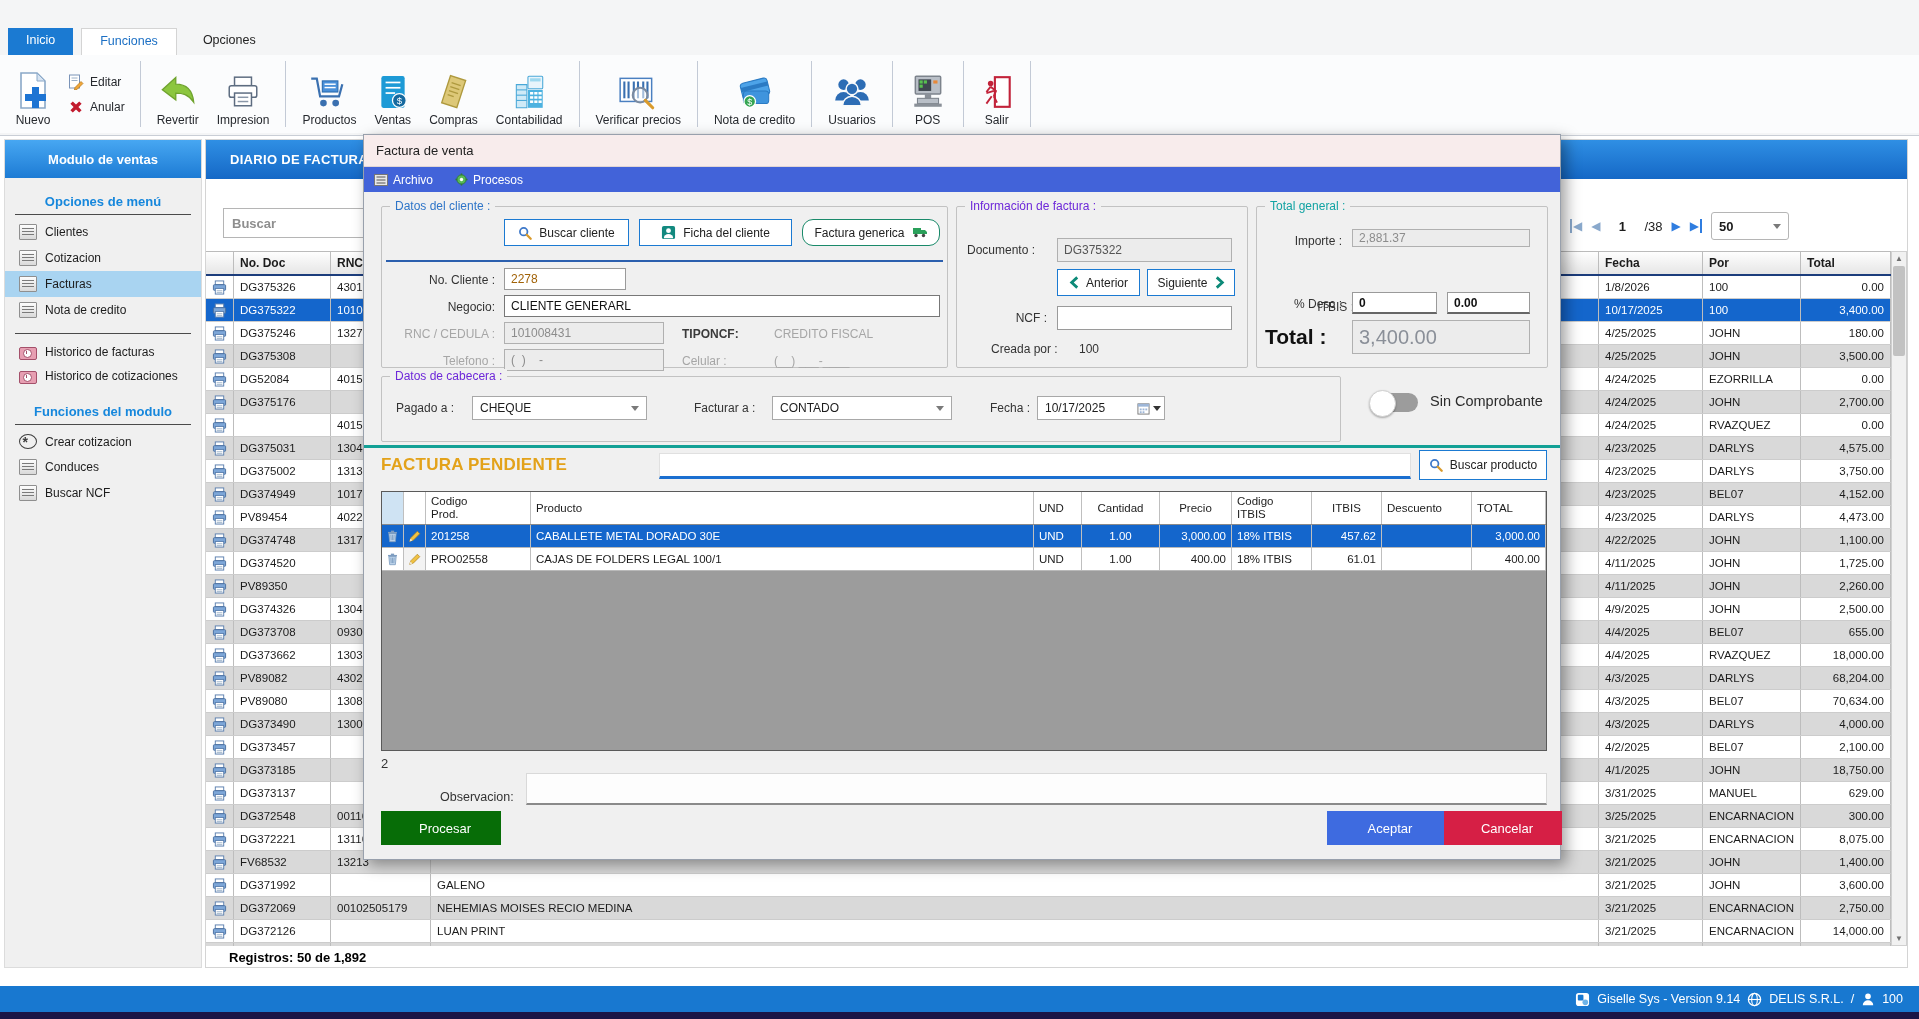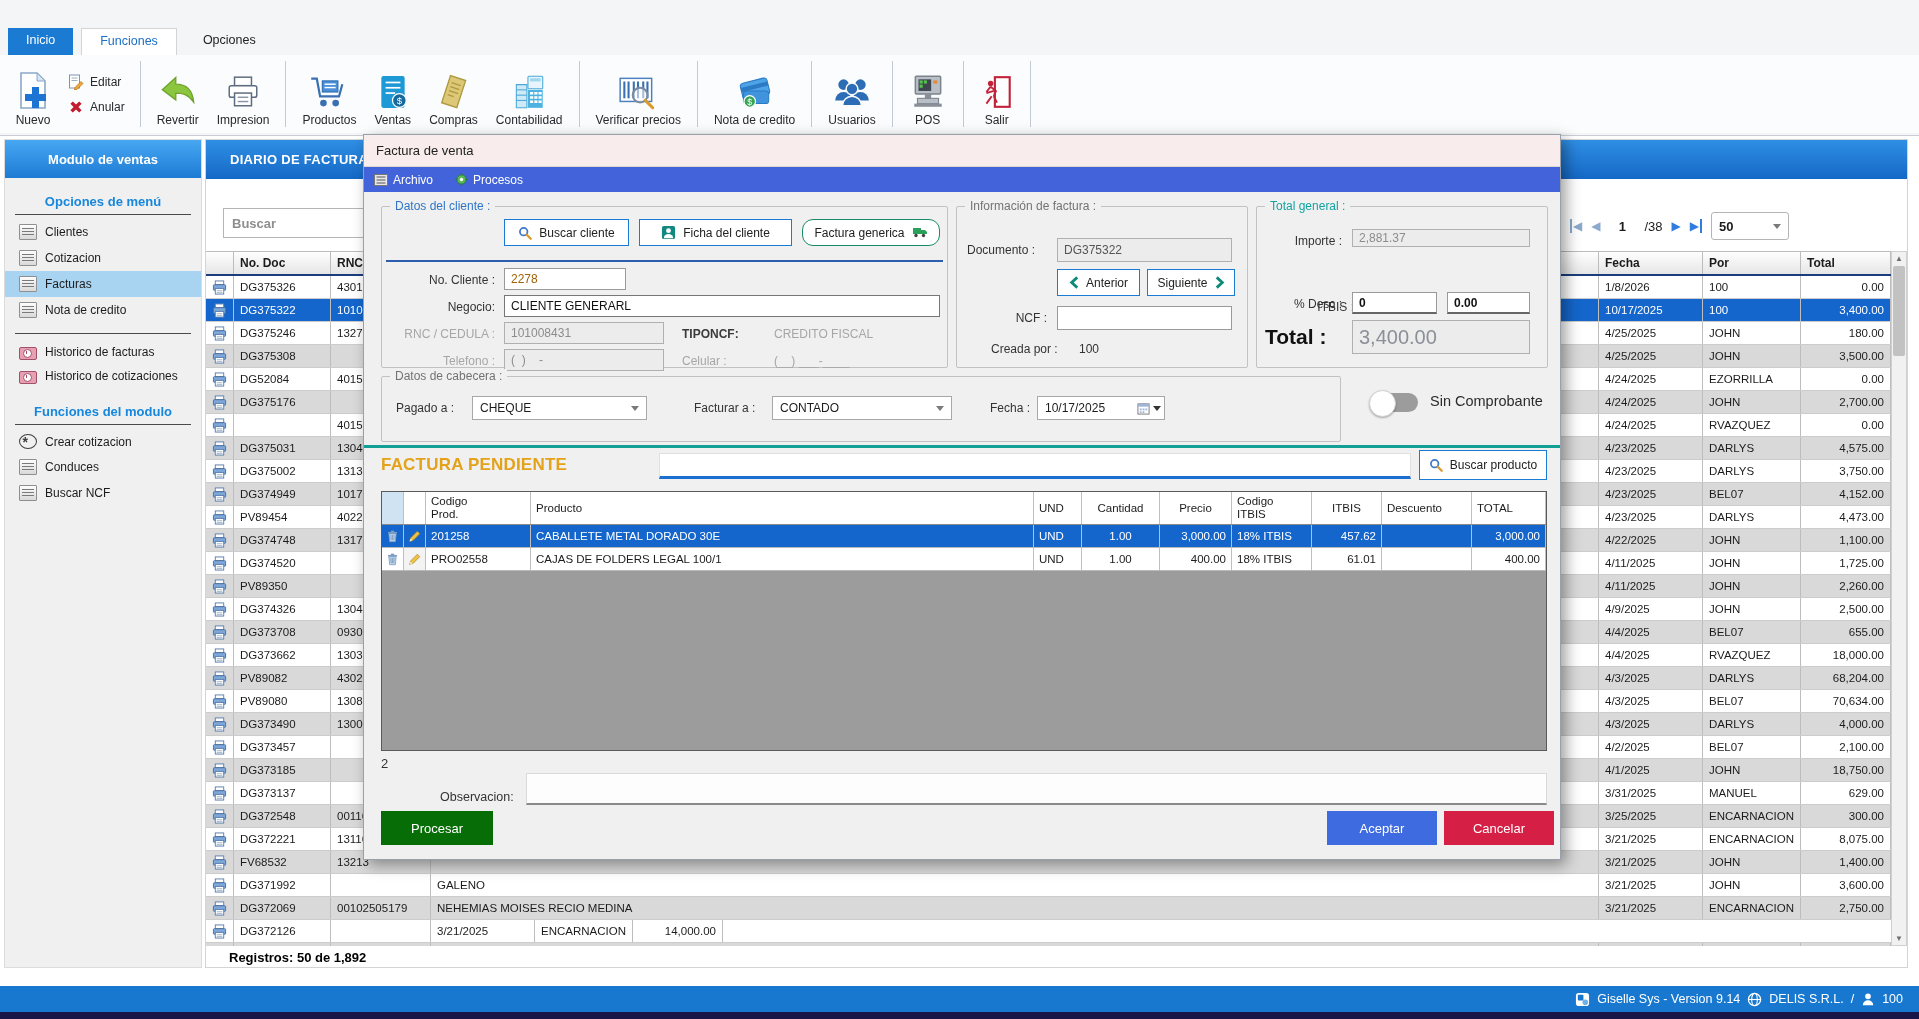--- a/index.html
+++ b/index.html
@@ -74,21 +74,21 @@
   
   #dialog{position:absolute;left:363px;top:134px;width:1196px;height:724px;background:#f0f0f0;border:1px solid #98a0ac;
           box-shadow:5px 5px 14px rgba(0,0,0,.38);z-index:10;}
   .d-title{height:31px;background:#f8ecec;font-size:13px;line-height:31px;padding-left:12px;color:#222;border-bottom:1px solid #e0d5d5;}
   .d-menu{height:25px;background:#4263d9;display:flex;align-items:center;gap:22px;padding-left:10px;color:#fff;font-size:12px;}
   .d-menu-item{display:flex;align-items:center;gap:5px;cursor:default;}
   .gbox{position:absolute;border:1px solid #c2c2c2;border-radius:2px;}
   .gleg{position:absolute;top:-8px;left:8px;background:#f0f0f0;padding:0 5px;font-size:12px;}
   .leg-blue{color:#2e75c8;}
   .leg-teal{color:#12a3a3;}
-  .leg-dark{color:#737373;}
+  .leg-dark{color:#6d28d9;}
   .fl{position:absolute;font-size:12px;color:#333;white-space:nowrap;}
   .fl.right{text-align:right;}
   .fl.gray{color:#a6a6a6;}
   .fin{position:absolute;border:1px solid #9a9a9a;background:#fff;font-size:12px;padding:0 6px;box-sizing:border-box;height:22px;font-family:"Liberation Sans",sans-serif;color:#111;}
   .fin.ro{background:#ececec;color:#8c8c8c;border-color:#b0b0b0;}
   .fin.bold{font-weight:bold;}
   .dbtn{position:absolute;background:#fff;border:1px solid #1b7ad2;display:flex;align-items:center;justify-content:center;gap:7px;font-size:12px;color:#222;cursor:default;box-sizing:border-box;}
   .dbtn.teal{border-color:#1a8a6a;border-radius:11px;}
   .hline-blue{position:absolute;height:2px;background:#2b5fae;}
   .hline-teal{position:absolute;left:0;right:0;height:3px;background:#12a095;}
@@ -108,21 +108,21 @@
   .g-row.selected .gc-e{background:transparent;}
   .gc-cod{width:105px;flex:0 0 105px;}
   .gc-pro{flex:1;}
   .gc-und{width:48px;flex:0 0 48px;}
   .gc-can{width:78px;flex:0 0 78px;text-align:center;}
   .gc-pre{width:72px;flex:0 0 72px;text-align:right;}
   .gc-ci{width:80px;flex:0 0 80px;}
   .gc-itb{width:70px;flex:0 0 70px;text-align:right;}
   .gc-des{width:90px;flex:0 0 90px;}
   .gc-tot{width:74px;flex:0 0 74px;text-align:right;}
-  .actbtn{position:absolute;height:34px;display:flex;align-items:center;justify-content:center;color:#fff;font-size:13px;cursor:default;}
+  .actbtn{position:absolute;height:34px;display:flex;align-items:center;justify-content:center;color:#fff;font-size:13px;cursor:default;padding-left:8px;}
   .b-green{background:#076d07;}
   .b-blue{background:#3e6be0;}
   .b-red{background:#d61f45;}
 
   
   #statusbar{position:absolute;left:0;top:986px;width:1919px;height:26px;background:#1878d0;color:#fff;display:flex;align-items:center;justify-content:flex-end;gap:7px;padding-right:16px;box-sizing:border-box;font-size:12.5px;}
   #navy-strip{position:absolute;left:0;top:1012px;width:1919px;height:7px;background:#1a1547;}
 </style>
 </head>
 <body>
@@ -953,20 +953,21 @@
             <svg width="15" height="15" viewBox="0 0 16 16">
               <rect x="3.5" y="1" width="9" height="4" fill="#fff" stroke="#5b7fae"></rect>
               <rect x="1.5" y="5" width="13" height="6" rx="1" fill="#7da7d8" stroke="#4a6fa0"></rect>
               <rect x="3.5" y="9" width="9" height="6" fill="#fff" stroke="#5b7fae"></rect>
               <line x1="5" y1="11.5" x2="11" y2="11.5" stroke="#9ab0c8"></line>
               <line x1="5" y1="13.5" x2="11" y2="13.5" stroke="#9ab0c8"></line>
             </svg>
           </span>
           <span class="jc c-doc">DG372126</span>
           <span class="jc c-rnc"></span>
+          <span class="jc c-neg">LUAN PRINT</span>
           <span class="jc c-fec">3/21/2025</span>
           <span class="jc c-por">ENCARNACION</span>
           <span class="jc c-tot">14,000.00</span>
         </div>
 
         <div class="j-row alt">
           <span class="jc c-ico">
             
           </span>
           <span class="jc c-doc">DG371931</span>

